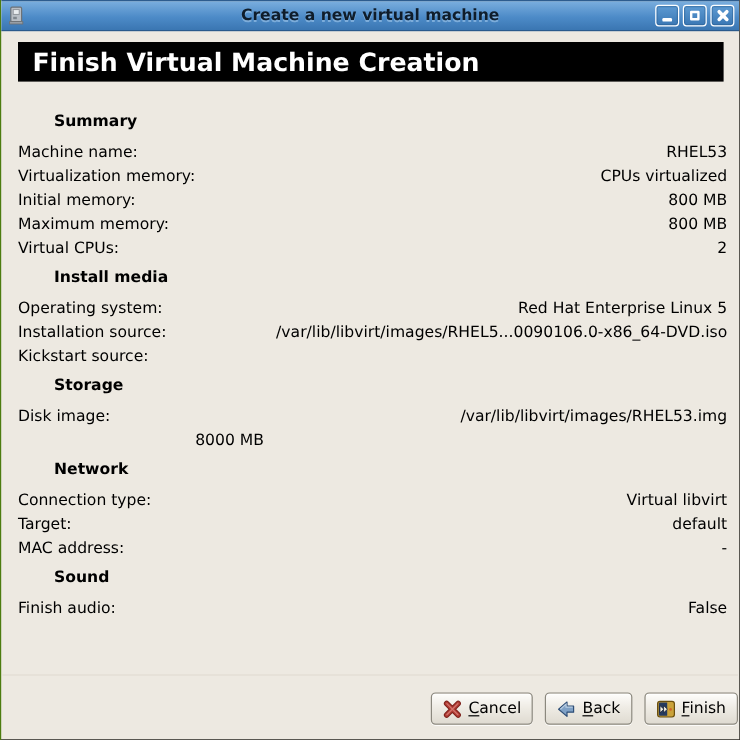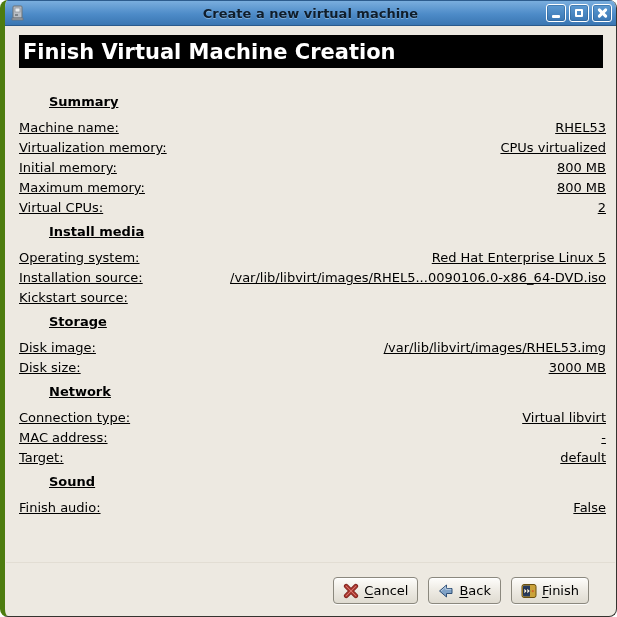--- a/index.html
+++ b/index.html
@@ -3,25 +3,24 @@
 <meta charset="utf-8">
 <style>
   * { box-sizing: border-box; }
   html, body { margin: 0; padding: 0; width: 617px; height: 617px; }
   body { font-family: "DejaVu Sans", "Liberation Sans", sans-serif; }
 
   .window {
     position: relative;
     width: 617px; height: 617px;
     background: var(--window-bg, #ede9e1);
-    border-left: 5px solid #4d7c0f;
+    border-left: 1px solid #4d7c0f;
     border-right: 1px solid #35342f;
     border-bottom: 1px solid #35342f;
     overflow: hidden;
-    border-radius: 8px;
   }
 
   
   .titlebar {
     position: relative;
     height: 26px;
     background: linear-gradient(to bottom,
       var(--titlebar-top, #7aaede) 0%,
       var(--titlebar-mid, #4d8bc8) 55%,
       var(--titlebar-bottom, #3a76b2) 100%);
@@ -60,50 +59,50 @@
   .glyph-close::after  { transform: rotate(-45deg); }
 
   
   .header-band {
     margin: 9px 13px 0 14px;
     height: 33px;
     background: var(--band-bg, #000000);
     display: flex; align-items: center;
   }
   .header-band h1 {
-    margin: 0; padding-left: 4px;
+    margin: 8px; padding-left: 4px;
     font-size: 21px; font-weight: bold;
     color: var(--band-text, #ffffff);
     letter-spacing: 0px;
     white-space: nowrap;
   }
 
   
   .content { padding: 20px 10px 0 14px; color: var(--text, #000); }
-  .section { margin-top: 4px; text-decoration: underline; }
+  .section { margin-top: 4px; }
   .section-heading {
     font-size: 13px; font-weight: bold;
     line-height: 20px; margin: 0 0 6px 30px;
   }
   .kv-row {
     display: grid;
     grid-template-columns: 205px auto;
     column-gap: 5px;
     line-height: 20px; font-size: 13px;
   }
   .kv-label { text-align: left; white-space: nowrap; }
   .kv-value { text-align: right; white-space: nowrap; }
 
   
   .bottom-sep {
     position: absolute; left: 1px; right: 1px; bottom: 53px;
     height: 1px; background: #e2ddd3;
   }
   .action-area {
-    position: absolute; right: 27px; bottom: 12px;
+    position: absolute; right: 1px; bottom: 12px;
     display: flex; gap: 10px;
   }
   .gtk-btn {
     display: inline-flex; align-items: center; gap: 5px;
     height: 27px; padding: 0 9px;
     font-family: inherit; font-size: 13px; color: #000;
     background: linear-gradient(to bottom, #fefdfb 0%, #efece5 45%, #dfdbd1 100%);
     border: 1px solid var(--button-border, #8b887e);
     border-radius: 4px;
     box-shadow: 0 1px 0 rgba(255,255,255,0.8), inset 0 1px 0 rgba(255,255,255,0.85);
@@ -184,38 +183,37 @@
       </div>
     </div>
 
     <div class="section">
       <div class="section-heading">Storage</div>
       <div class="kv-row">
         <span class="kv-label">Disk image:</span>
         <span class="kv-value">/var/lib/libvirt/images/RHEL53.img</span>
       </div>
       <div class="kv-row">
-        <span class="kv-label">Disk size:</span>
-        <span class="kv-value">3000 MB</span>
+        <span class="kv-value">8000 MB</span>
       </div>
     </div>
 
     <div class="section">
       <div class="section-heading">Network</div>
       <div class="kv-row">
         <span class="kv-label">Connection type:</span>
         <span class="kv-value">Virtual libvirt</span>
       </div>
       <div class="kv-row">
+        <span class="kv-label">Target:</span>
+        <span class="kv-value">default</span>
+      </div>
+      <div class="kv-row">
         <span class="kv-label">MAC address:</span>
         <span class="kv-value">-</span>
-      </div>
-      <div class="kv-row">
-        <span class="kv-label">Target:</span>
-        <span class="kv-value">default</span>
       </div>
     </div>
 
     <div class="section">
       <div class="section-heading">Sound</div>
       <div class="kv-row">
         <span class="kv-label">Finish audio:</span>
         <span class="kv-value">False</span>
       </div>
     </div>

